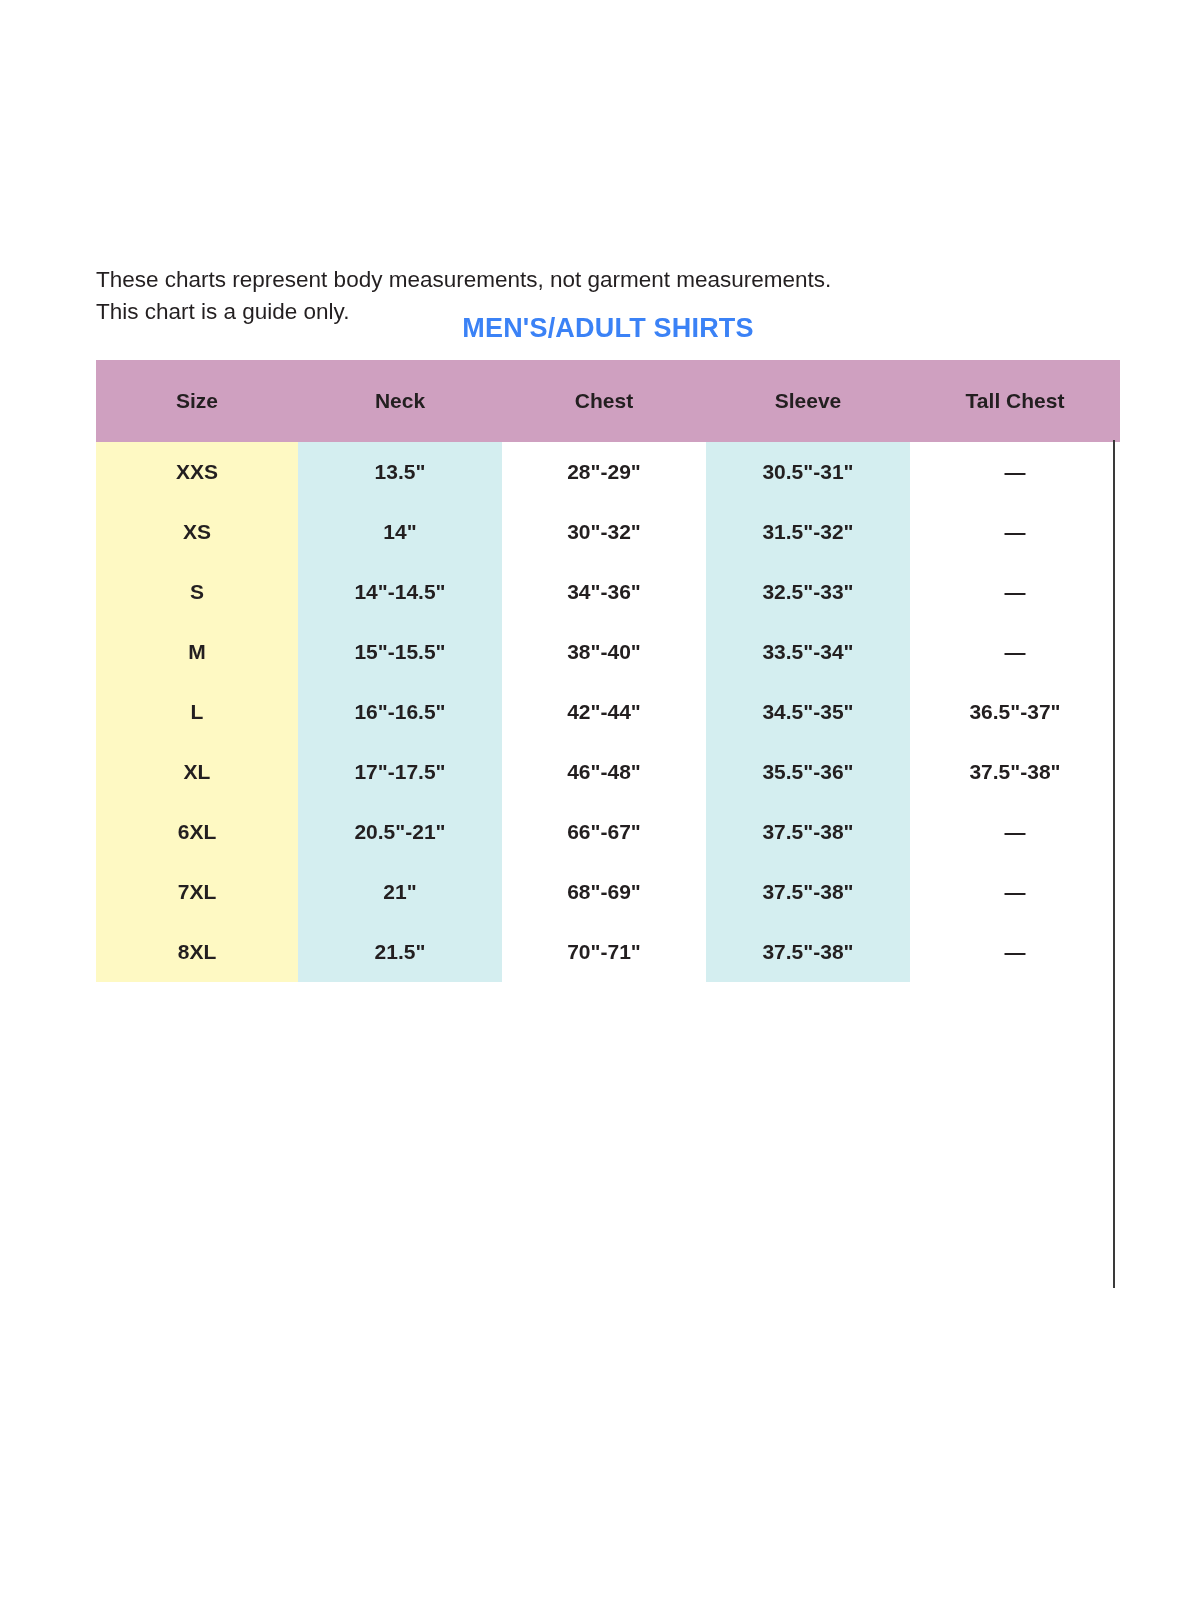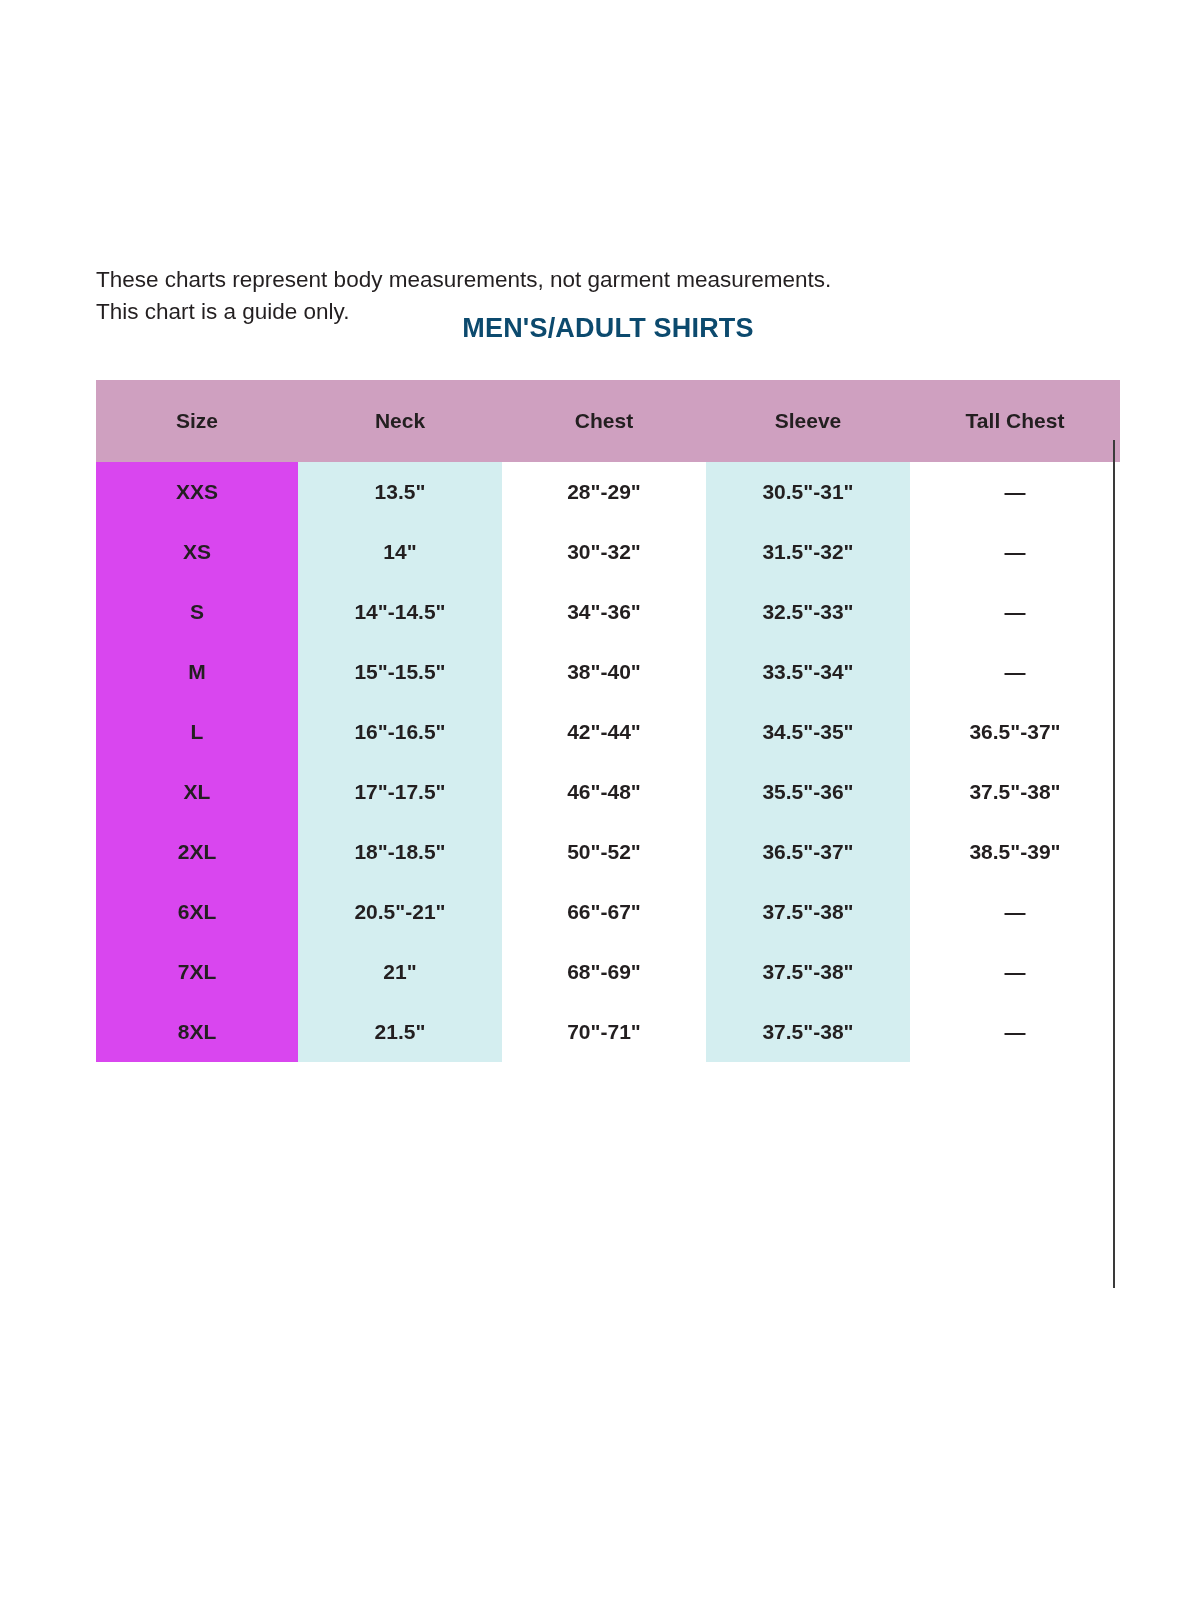--- a/index.html
+++ b/index.html
@@ -41,27 +41,27 @@
 
   .chart-title {
     position: absolute;
     left: 96px;
     top: 313px;
     width: 1024px;
     text-align: center;
     font-size: 27px;
     font-weight: bold;
     letter-spacing: 0.2px;
-    color: #0c4a6e;
+    color: #3b82f6;
   }
 
   .table-wrap {
     position: absolute;
     left: 96px;
-    top: 380px;
+    top: 360px;
     width: 1024px;
   }
 
   table.size-table {
     border-collapse: collapse;
     width: 1024px;
     table-layout: fixed;
   }
 
   table.size-table col.c-size { width: 202px; }
@@ -87,21 +87,21 @@
     font-size: 21px;
     font-weight: bold;
     color: #231f20;
     text-align: center;
     vertical-align: middle;
     padding: 0;
     border: none;
   }
 
   td.size-cell {
-    background: #d946ef;
+    background: #fef9c3;
   }
   td.tint {
     background: #d4eef0;
   }
   td.plain {
     background: #ffffff;
   }
 
   
   .right-rule {
@@ -185,27 +185,20 @@
           <td class="plain">36.5"-37"</td>
         </tr>
         <tr>
           <td class="size-cell">XL</td>
           <td class="tint">17"-17.5"</td>
           <td class="plain">46"-48"</td>
           <td class="tint">35.5"-36"</td>
           <td class="plain">37.5"-38"</td>
         </tr>
         <tr>
-          <td class="size-cell">2XL</td>
-          <td class="tint">18"-18.5"</td>
-          <td class="plain">50"-52"</td>
-          <td class="tint">36.5"-37"</td>
-          <td class="plain">38.5"-39"</td>
-        </tr>
-        <tr>
           <td class="size-cell">6XL</td>
           <td class="tint">20.5"-21"</td>
           <td class="plain">66"-67"</td>
           <td class="tint">37.5"-38"</td>
           <td class="plain dash">—</td>
         </tr>
         <tr>
           <td class="size-cell">7XL</td>
           <td class="tint">21"</td>
           <td class="plain">68"-69"</td>

